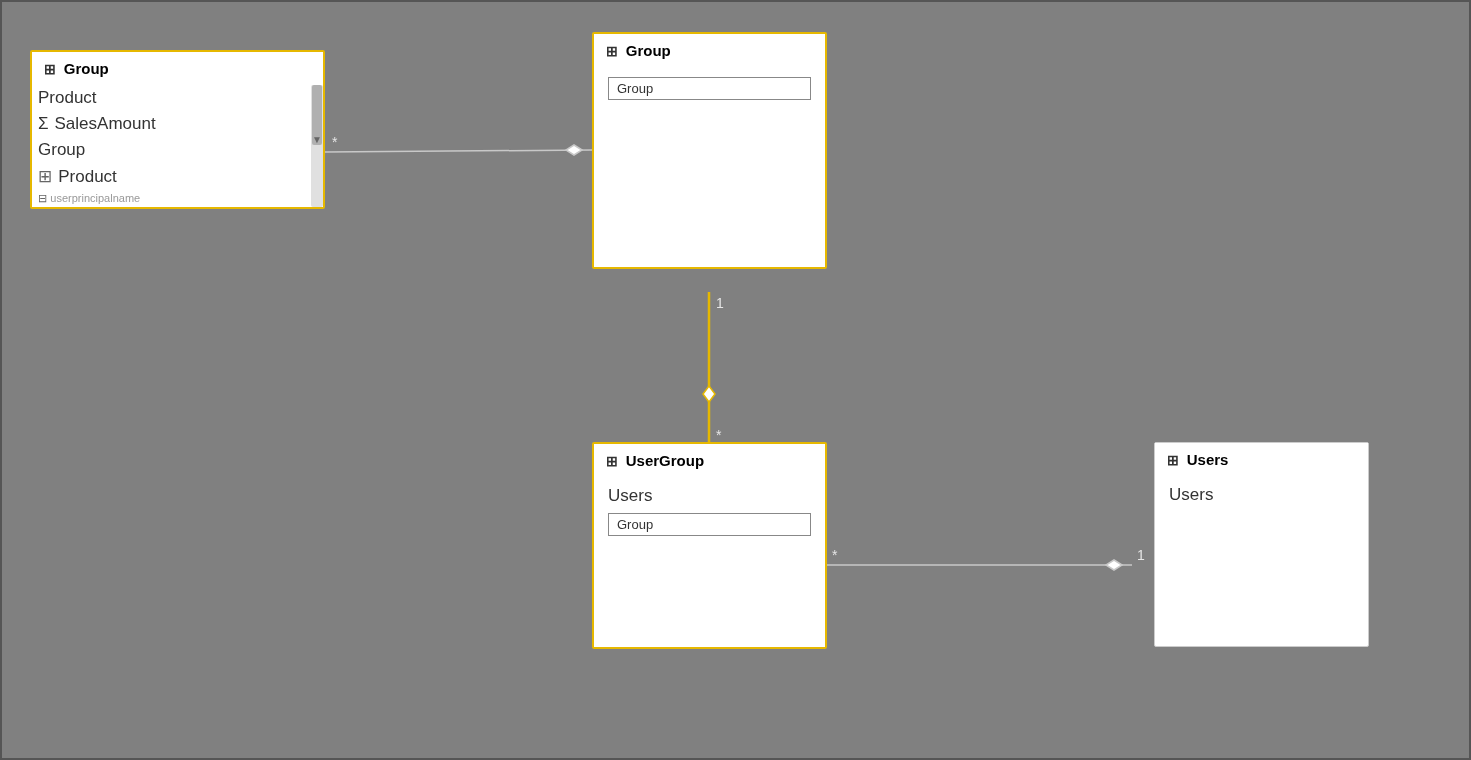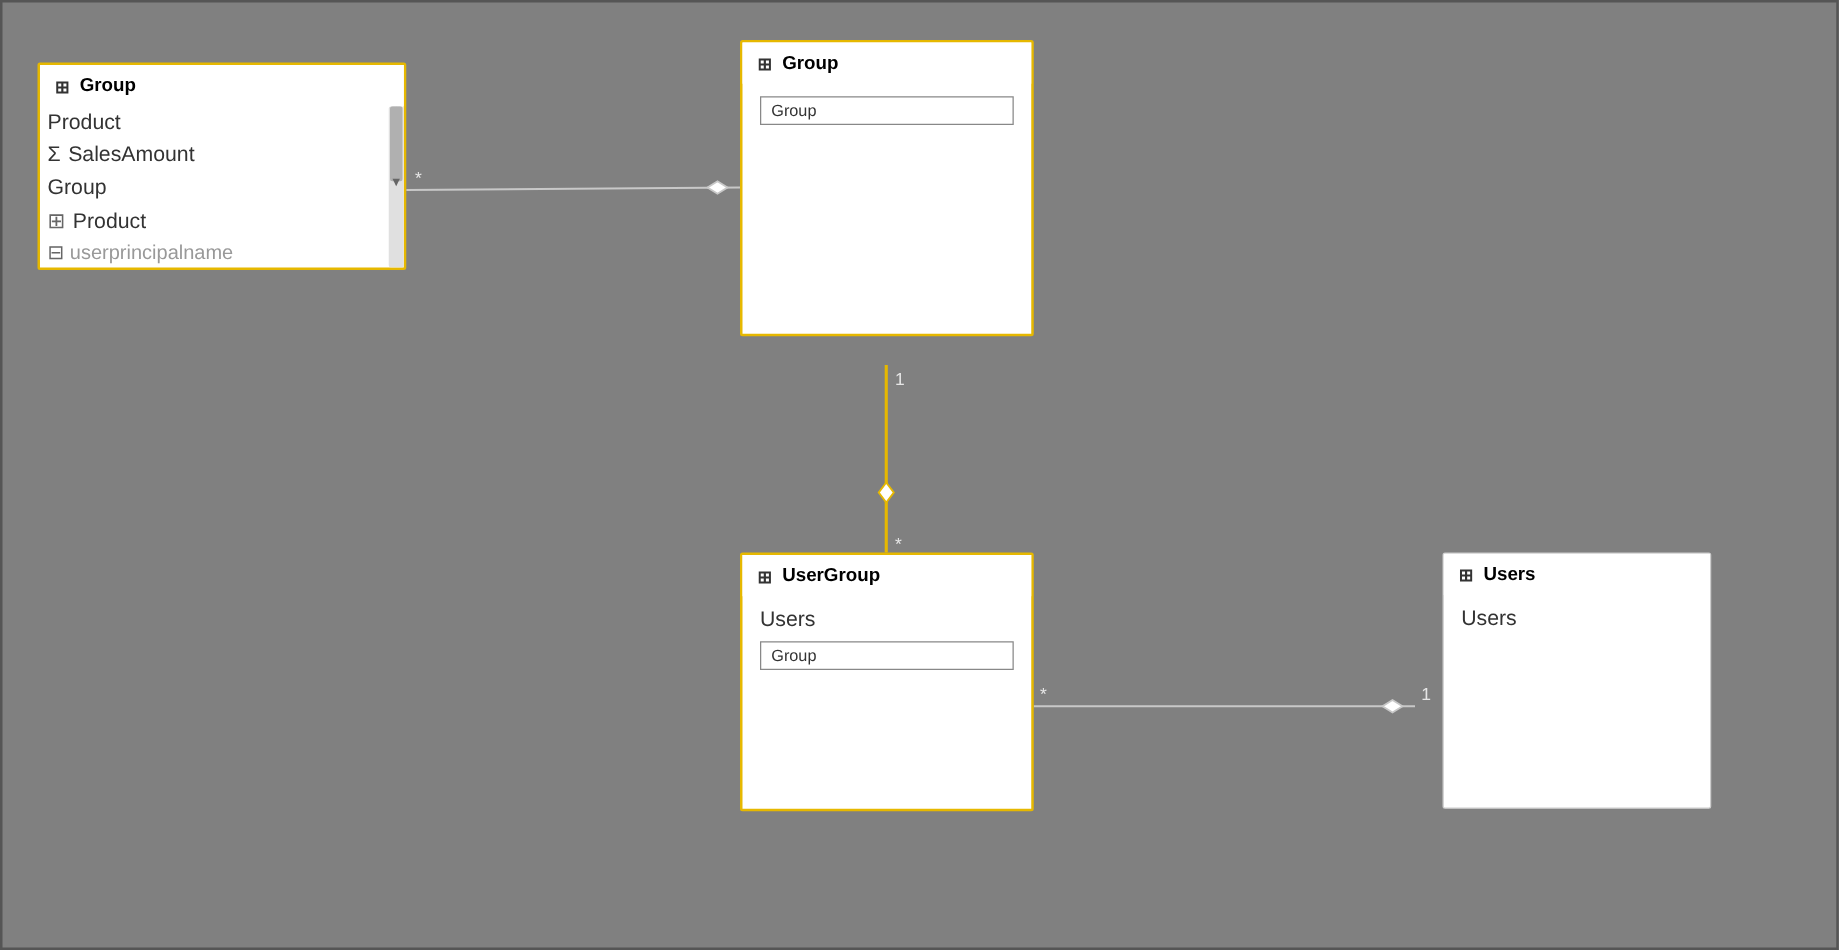--- a/index.html
+++ b/index.html
@@ -151,21 +151,21 @@
       text-align: center;
       width: 10px;
       cursor: pointer;
     }
 
     .scroll-up { top: -2px; }
     .scroll-down { bottom: 62px; }
 
     .truncated {
       color: #999;
-      font-size: 16px;
+      font-size: 11px;
       padding: 2px 6px;
       overflow: hidden;
       white-space: nowrap;
     }
   </style>
 </head>
 <body>
 
 <div class="canvas">
 

